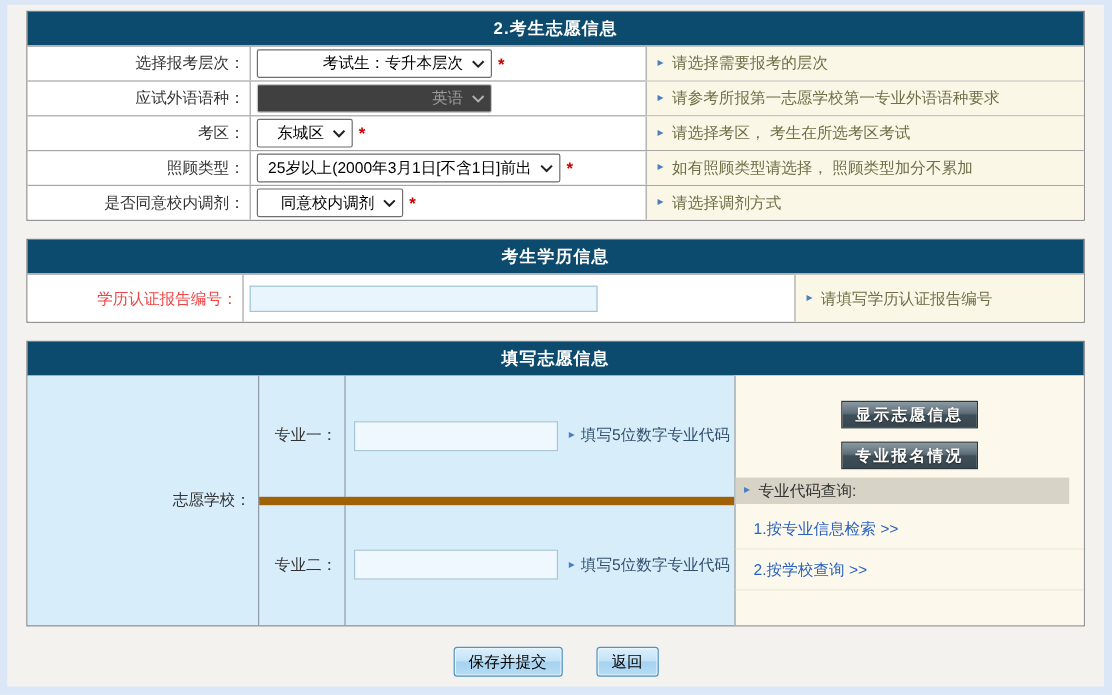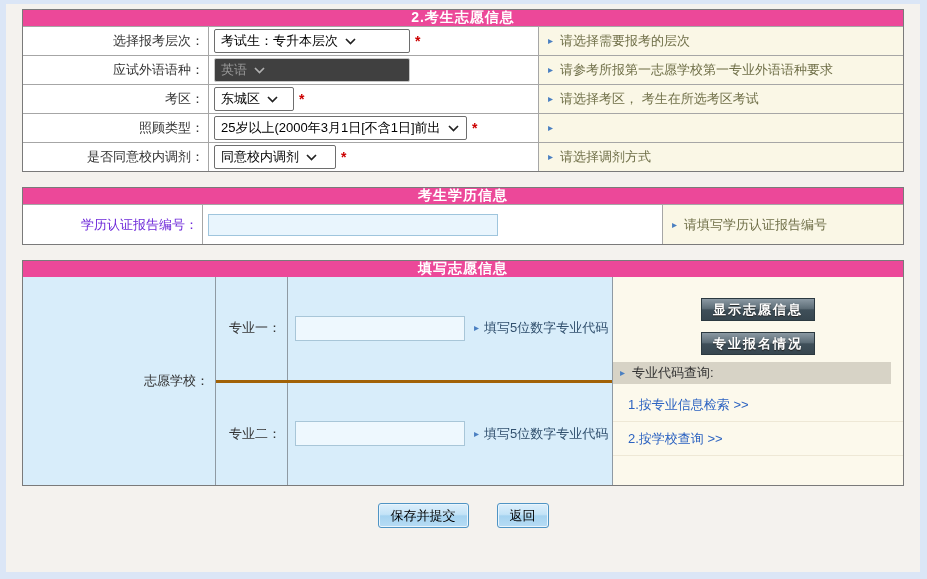--- a/index.html
+++ b/index.html
@@ -14,21 +14,21 @@
     background:#f4f2ee;
     padding-top:5px;
     overflow:hidden;
   }
   .tbl {
     width:882px; margin-left:16px; background:#ffffff;
     border:1px solid #7a7a7a;
   }
   .tbl + .tbl, .tbl2, .tbl3 { margin-top:15px; }
   .tbl-header {
-    height:16px; background:#ec4899; color:#ffffff;
+    height:28px; background:#0c4a6e; color:#ffffff;
     font-weight:bold; font-size:14px;
     display:flex; align-items:center; justify-content:center;
     letter-spacing:1px;
   }
   
   .row { display:flex; height:29px; border-top:1px solid #a6a6a6; background:#fff;padding-left:29px; }
   .cell-label {
     width:156px; display:flex; align-items:center; justify-content:flex-end;
     font-size:13px; color:#333; padding-right:4px; white-space:nowrap;
   }
@@ -39,52 +39,52 @@
   .cell-hint {
     width:365px; border-left:1px solid #a6a6a6; background:#faf7e6;
     display:flex; align-items:center; gap:7px;
     font-size:13px; color:#6f6f48; padding-left:9px; white-space:nowrap;
   }
   .harrow { color:#4a7fc1; font-size:10px; line-height:1; }
   .req { color:#cc0000; font-size:14px; margin-left:5px; font-weight:bold; }
   
   .sel {
     height:24px; background:#fff; border:1px solid #6e6e6e; border-radius:2px;
-    display:flex; align-items:center; justify-content:flex-start;
+    display:flex; align-items:center; justify-content:flex-end;
     font-size:13px; color:#000; padding:0 5px 0 6px;
     overflow:hidden; white-space:nowrap; cursor:default;
   }
   .sel .sel-text { overflow:hidden; white-space:nowrap; }
   .sel.disabled { background:#404040; border-color:#c6c6c6; color:#9a9a9a; }
   .chev { flex:none; margin-left:7px; }
   
   .row2 { display:flex; height:40px; border-top:1px solid #a6a6a6; background:#fff; }
   .cell-label2 {
     width:179px; display:flex; align-items:center; justify-content:flex-end;
-    font-size:13px; color:#6d28d9; padding-right:4px; white-space:nowrap;
+    font-size:13px; color:#ef4444; padding-right:4px; white-space:nowrap;
   }
   .cell-control2 { flex:1; border-left:1px solid #a6a6a6; display:flex; align-items:center; padding-left:5px; }
   .cell-hint2 {
     width:241px; border-left:1px solid #a6a6a6; background:#faf7e6;
     display:flex; align-items:center; gap:7px; font-size:13px; color:#6f6f48;
     padding-left:9px; white-space:nowrap;
   }
   .txt-cert {
     width:290px; height:22px; background:#e9f5fd; border:1px solid #9fc5dd;
     font-size:13px; padding:0 4px; outline:none;
   }
   
   .t3-body { display:flex; height:208px; background:#d8edfa; }
   .t3-school {
     width:192px; display:flex; align-items:center; justify-content:flex-end;
     padding-right:6px; font-size:13px; color:#333; white-space:nowrap;
   }
   .t3-mid { flex:1; display:flex; flex-direction:column; border-left:1px solid #8f9aa3; }
   .t3-row { flex:1; display:flex; }
-  .t3-row.second { border-top:3px solid #a16207; }
+  .t3-row.second { border-top:7px solid #a16207; }
   .t3-mlabel {
     width:71px; display:flex; align-items:center; justify-content:flex-end;
     padding-right:6px; font-size:13px; color:#333; white-space:nowrap;
   }
   .t3-input-cell {
     flex:1; border-left:1px solid #8f9aa3;
     display:flex; align-items:center; padding-left:7px; gap:9px;
   }
   .txt-major {
     width:170px; height:25px; background:#eef8fe; border:1px solid #a8c6d8;
@@ -187,20 +187,21 @@
         <div class="sel" style="width:253px">
           <span class="sel-text">25岁以上(2000年3月1日[不含1日]前出</span>
           <svg class="chev" width="11" height="7" viewBox="0 0 11 7">
               <path d="M1 1 L5.5 5.5 L10 1" fill="none" stroke="#222" stroke-width="1.7"></path>
             </svg>
         </div>
         <span class="req">*</span>
       </div>
       <div class="cell-hint">
         <span class="harrow">▸</span>
+        <span>如有照顾类型请选择， 照顾类型加分不累加</span>
       </div>
     </div>
 
     <div class="row">
       <div class="cell-label">是否同意校内调剂：</div>
       <div class="cell-control">
         <div class="sel" style="width:122px">
           <span class="sel-text">同意校内调剂</span>
           <svg class="chev" width="11" height="7" viewBox="0 0 11 7">
               <path d="M1 1 L5.5 5.5 L10 1" fill="none" stroke="#222" stroke-width="1.7"></path>

